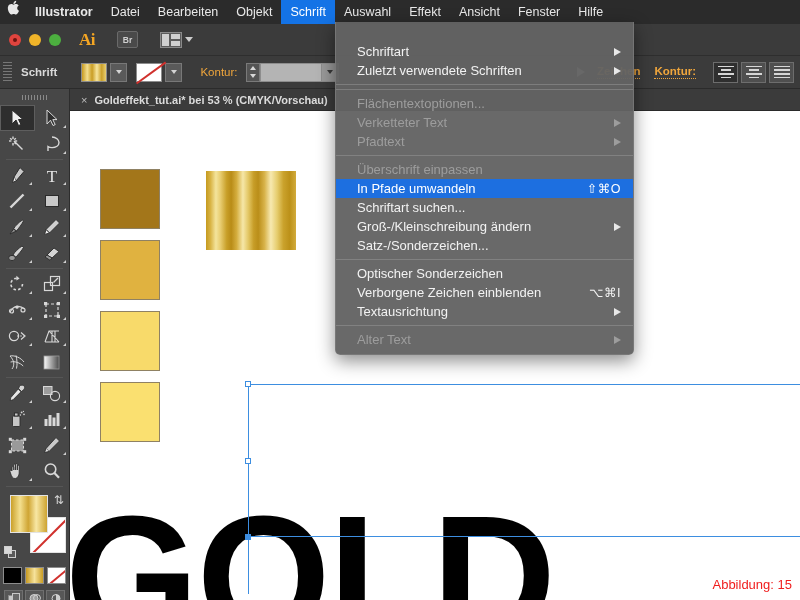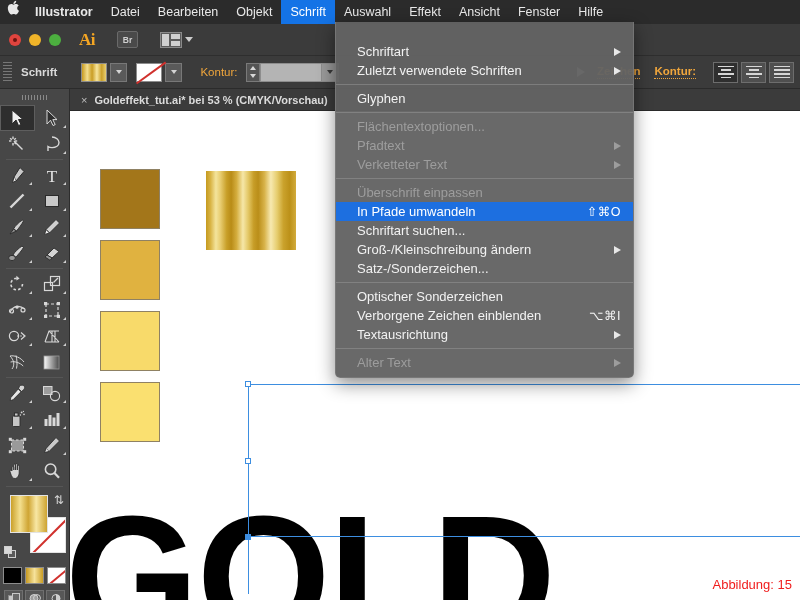--- a/index.html
+++ b/index.html
@@ -667,33 +667,30 @@
   <div class="menu">
     <div class="mi">
         <span>Schriftart</span>
         <i class="arr"></i>
       </div>
     <div class="mi">
         <span>Zuletzt verwendete Schriften</span>
         <i class="arr"></i>
       </div>
     <div class="msep"></div>
-    <div class="mi">
-        <span>Glyphen</span>
-      </div>
     <div class="msep"></div>
     <div class="mi dim">
         <span>Flächentextoptionen...</span>
       </div>
     <div class="mi dim">
+        <span>Verketteter Text</span>
+        <i class="arr"></i>
+      </div>
+    <div class="mi dim">
         <span>Pfadtext</span>
-        <i class="arr"></i>
-      </div>
-    <div class="mi dim">
-        <span>Verketteter Text</span>
         <i class="arr"></i>
       </div>
     <div class="msep"></div>
     <div class="mi dim">
         <span>Überschrift einpassen</span>
       </div>
     <div class="mi hl">
         <span>In Pfade umwandeln</span>
         <span class="sc">⇧⌘O</span>
       </div>

